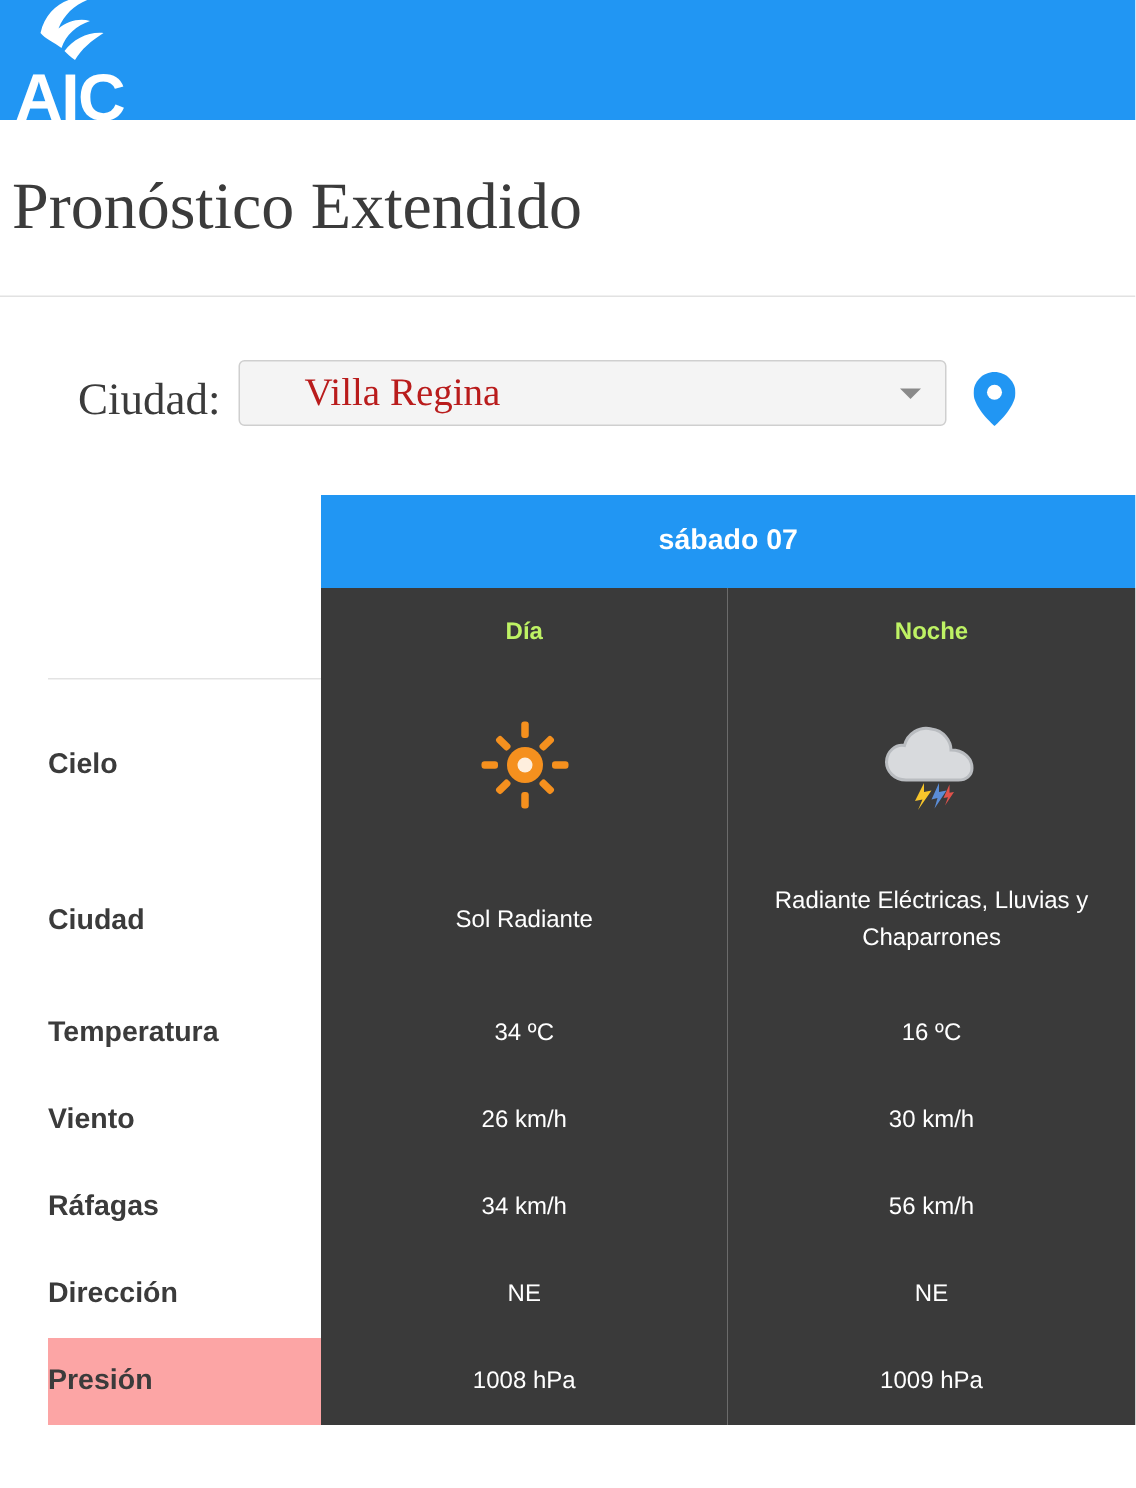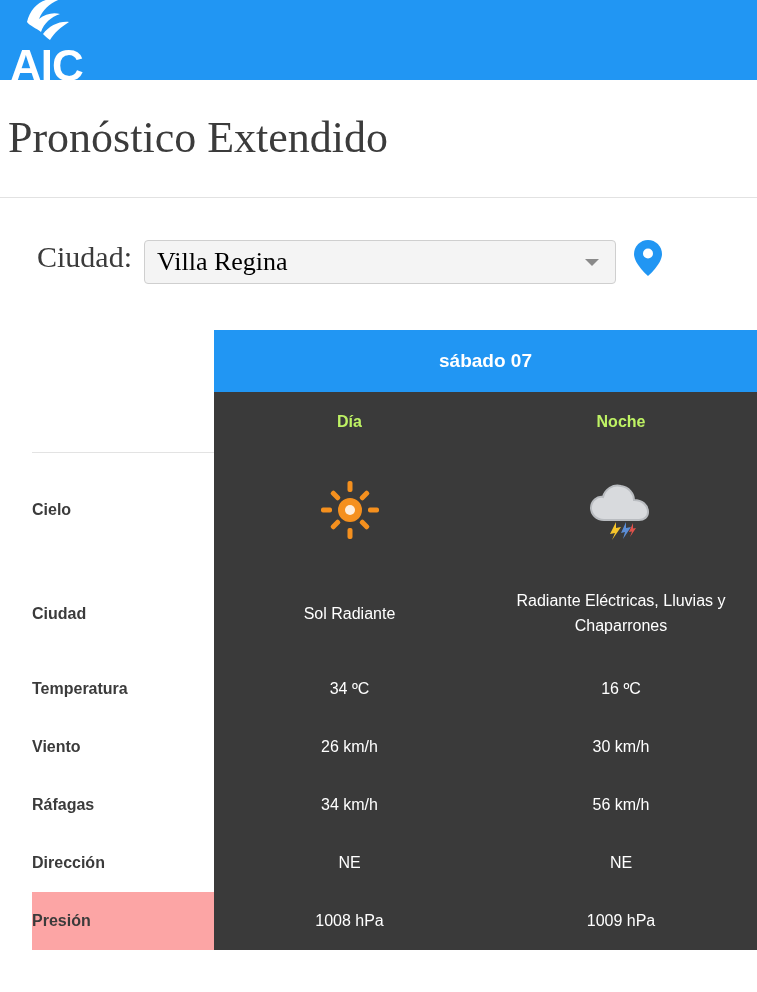--- a/index.html
+++ b/index.html
@@ -53,23 +53,23 @@
   }
   .title-rule {
     border: none;
     border-top: 1px solid #e2e2e2;
     margin: 34px 0 0 0;
   }
 
   
   .city-row {
     display: flex;
-    align-items: flex-start;
+    align-items: flex-end;
     margin-top: 42px;
-    padding-left: 37px;
+    padding-left: 52px;
   }
   .city-label {
     font-family: "Liberation Serif", serif;
     font-size: 30px;
     color: #3b3b3b;
     margin-right: 12px;
   }
   .city-select {
     width: 472px;
     height: 44px;
@@ -77,21 +77,22 @@
     border: 1px solid #cfcfcf;
     border-radius: 4px;
     display: flex;
     align-items: center;
     padding: 0 12px;
     position: relative;
   }
   .city-select .value {
     font-family: "Liberation Serif", serif;
     font-size: 26px;
-    color: #000000;
+    color: #b91c1c;
+    margin-left: 31px;
   }
   .caret {
     position: absolute;
     right: 16px;
     top: 50%;
     margin-top: -3px;
     width: 0; height: 0;
     border-left: 7px solid transparent;
     border-right: 7px solid transparent;
     border-top: 7px solid #8a8a8a;
@@ -137,21 +138,21 @@
   .sub-header {
     background: #3a3a3a;
     color: #bef264;
     font-size: 16px;
     font-weight: bold;
     text-align: center;
     height: 60px;
     vertical-align: middle;
   }
   .row-label {
-    font-size: 16px;
+    font-size: 19px;
     font-weight: bold;
     color: #3b3b3b;
     padding-left: 16px;
     border-bottom: 1px solid #e3e3e3;
     vertical-align: middle;
     margin-left: 18px;
   }
   .row-label.first { border-top: 1px solid #e3e3e3; }
   .cell {
     background: #3a3a3a;

